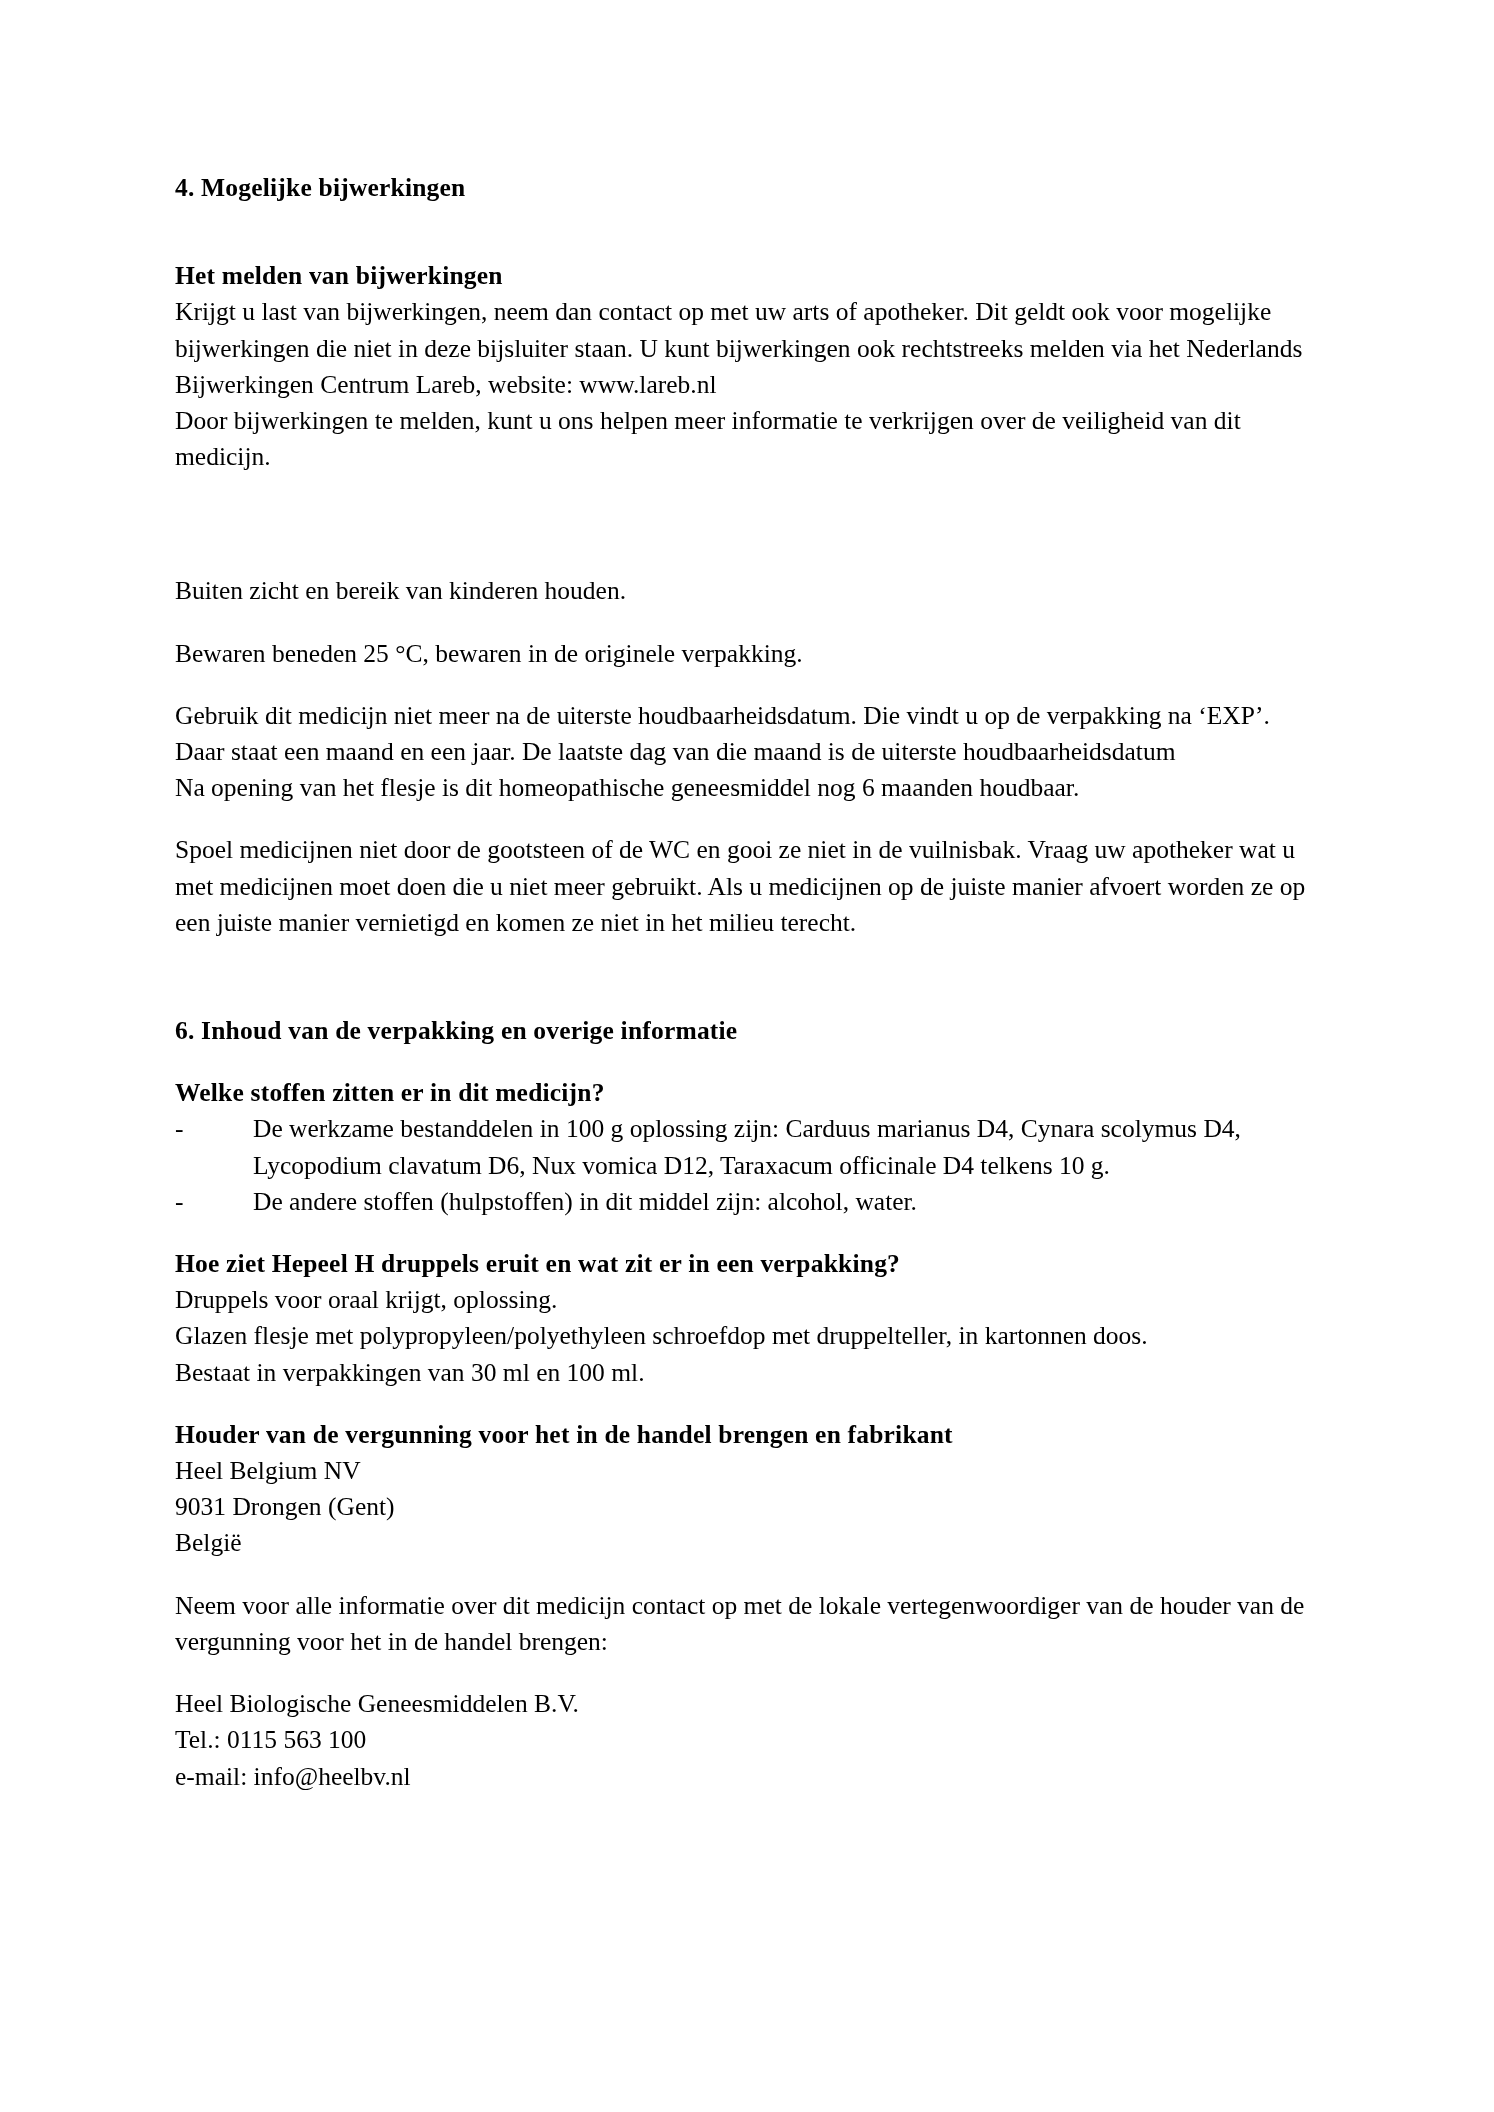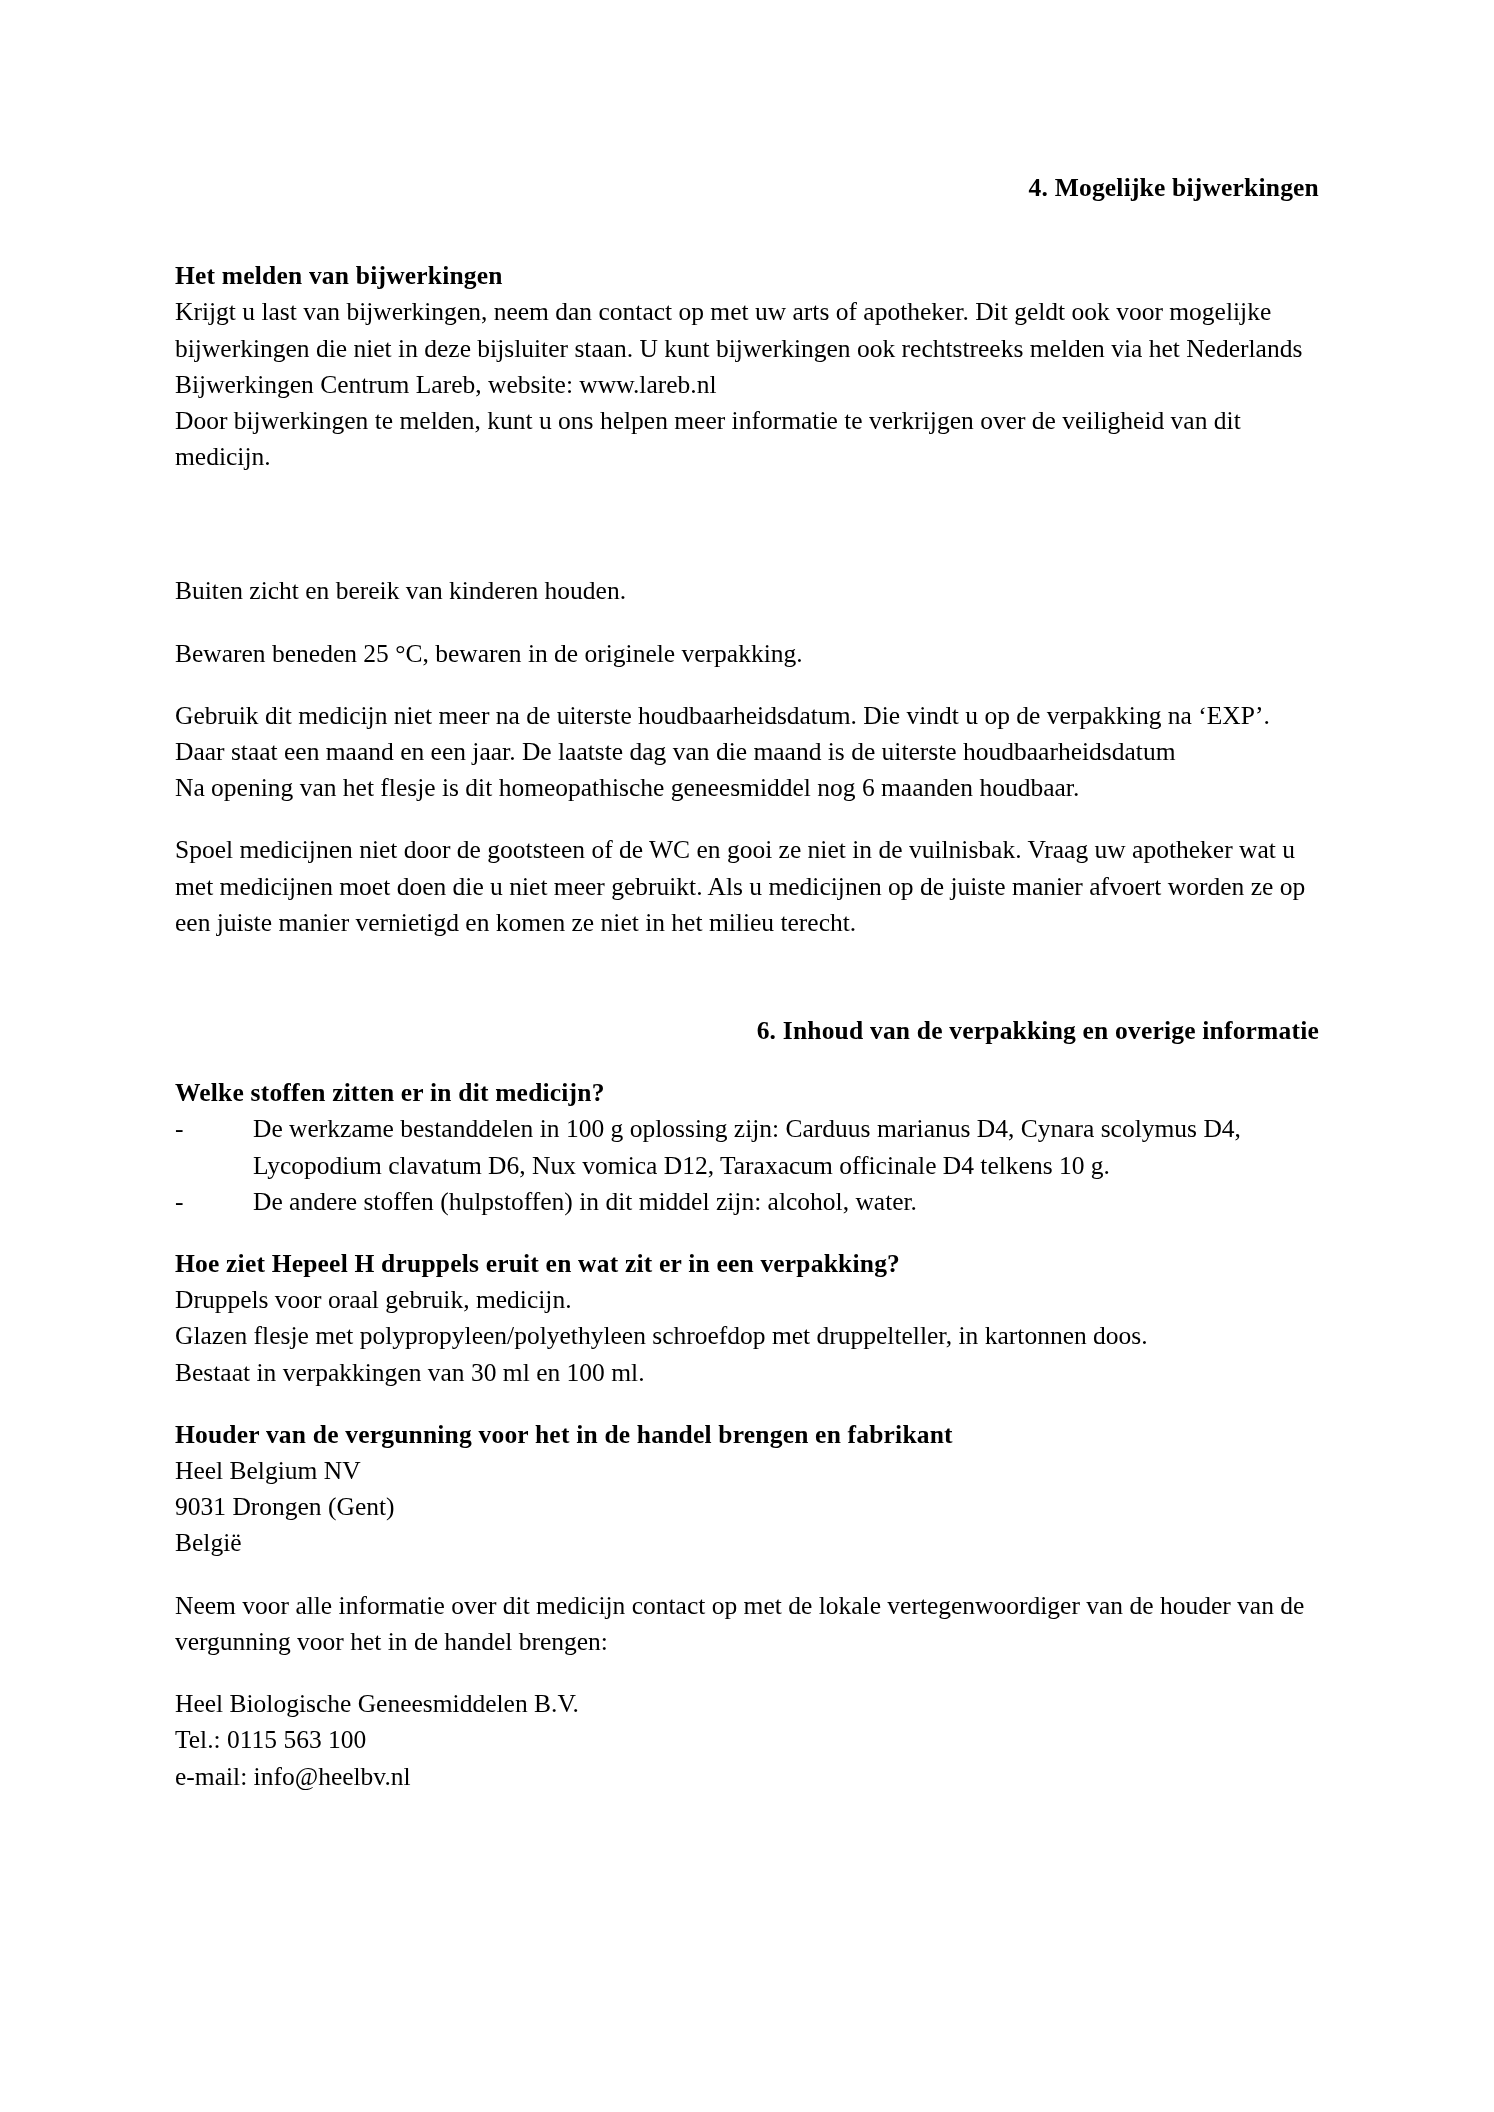--- a/index.html
+++ b/index.html
@@ -25,21 +25,20 @@
     line-height: 1.42;
     text-align: left;
   }
   h2.section-heading {
     font-size: 25.5px;
     font-weight: bold;
     margin: 0;
     padding: 0;
     line-height: 1.42;
     letter-spacing: 0.2px;
-    text-align: right;
   }
   h3.sub-heading {
     font-size: 25.5px;
     font-weight: bold;
     margin: 0;
     padding: 0;
     line-height: 1.42;
     letter-spacing: 0.2px;
   }
   p.para {
@@ -106,21 +105,21 @@
       </li>
       <li>
         <span class="dash">-</span>
         <span>De andere stoffen (hulpstoffen) in dit middel zijn: alcohol, water.</span>
       </li>
     </ul>
 
     <div class="gap-s"></div>
 
     <h3 class="sub-heading">Hoe ziet Hepeel H druppels eruit en wat zit er in een verpakking?</h3>
-    <p class="para">Druppels voor oraal gebruik, medicijn.</p>
+    <p class="para">Druppels voor oraal krijgt, oplossing.</p>
     <p class="para">Glazen flesje met polypropyleen/polyethyleen schroefdop met druppelteller, in kartonnen doos.</p>
     <p class="para">Bestaat in verpakkingen van 30 ml en 100 ml.</p>
 
     <div class="gap-s"></div>
 
     <h3 class="sub-heading">Houder van de vergunning voor het in de handel brengen en fabrikant</h3>
     <p class="para">Heel Belgium NV</p>
     <p class="para">9031 Drongen (Gent)</p>
     <p class="para">België</p>
 

